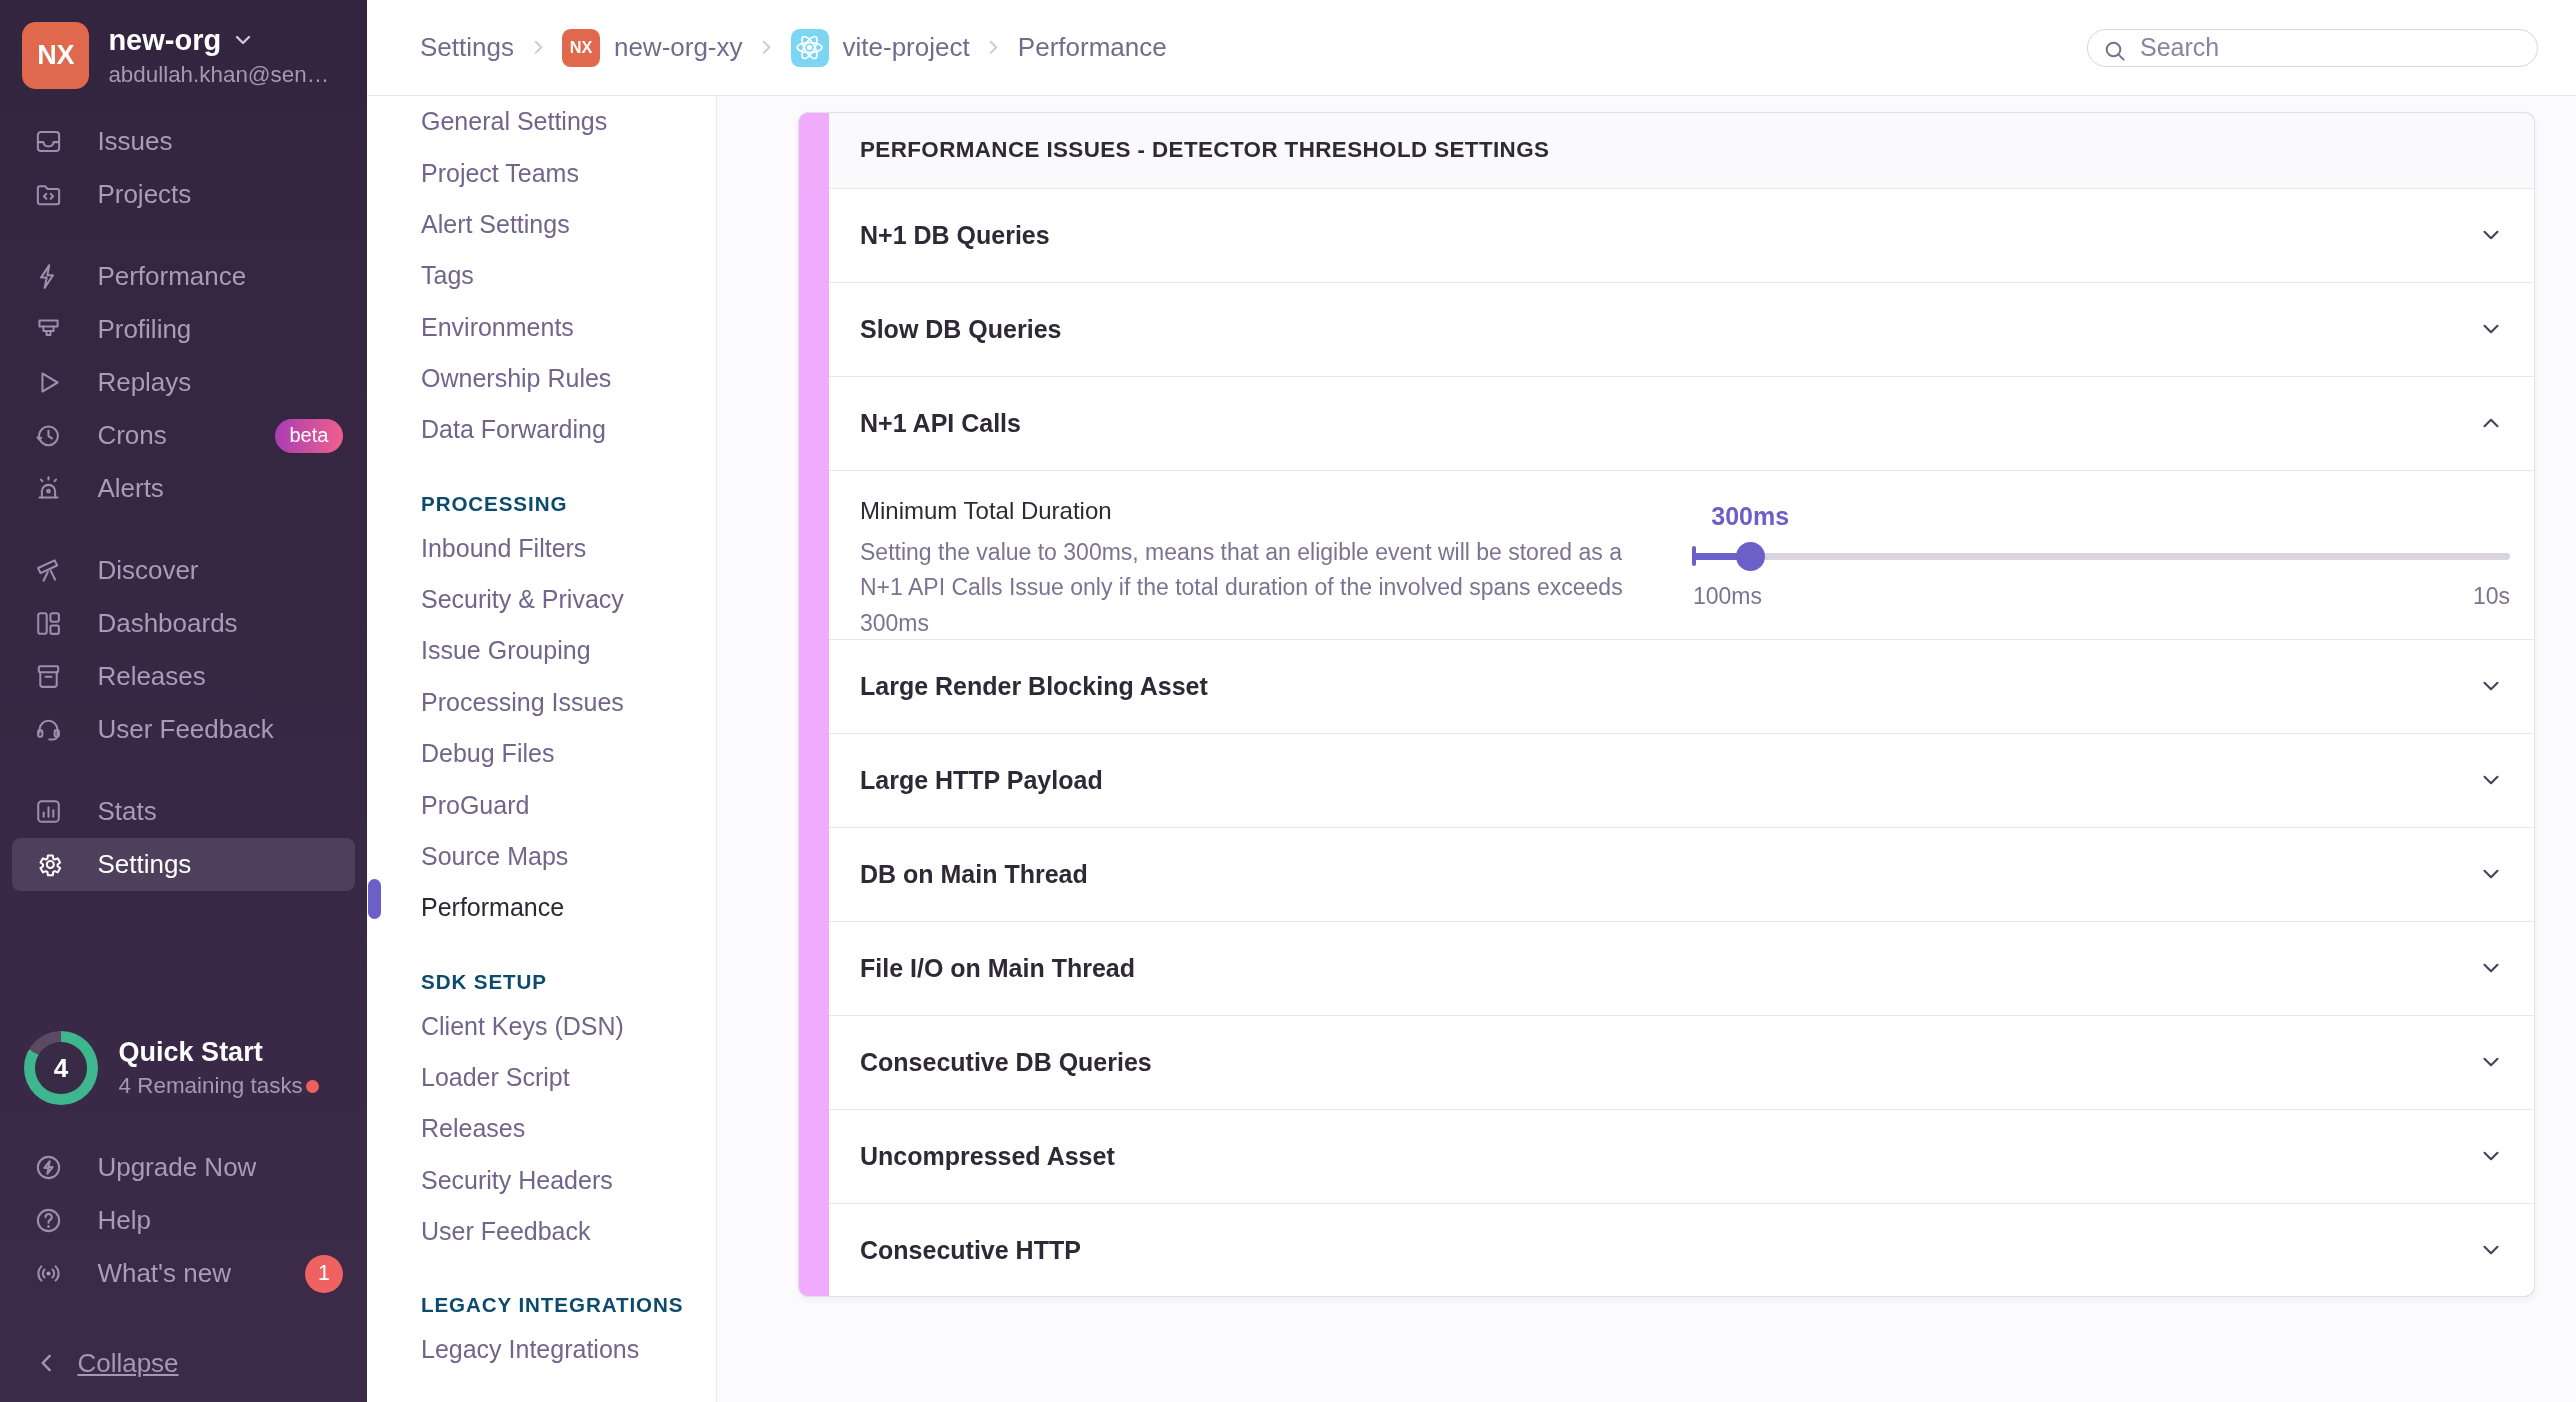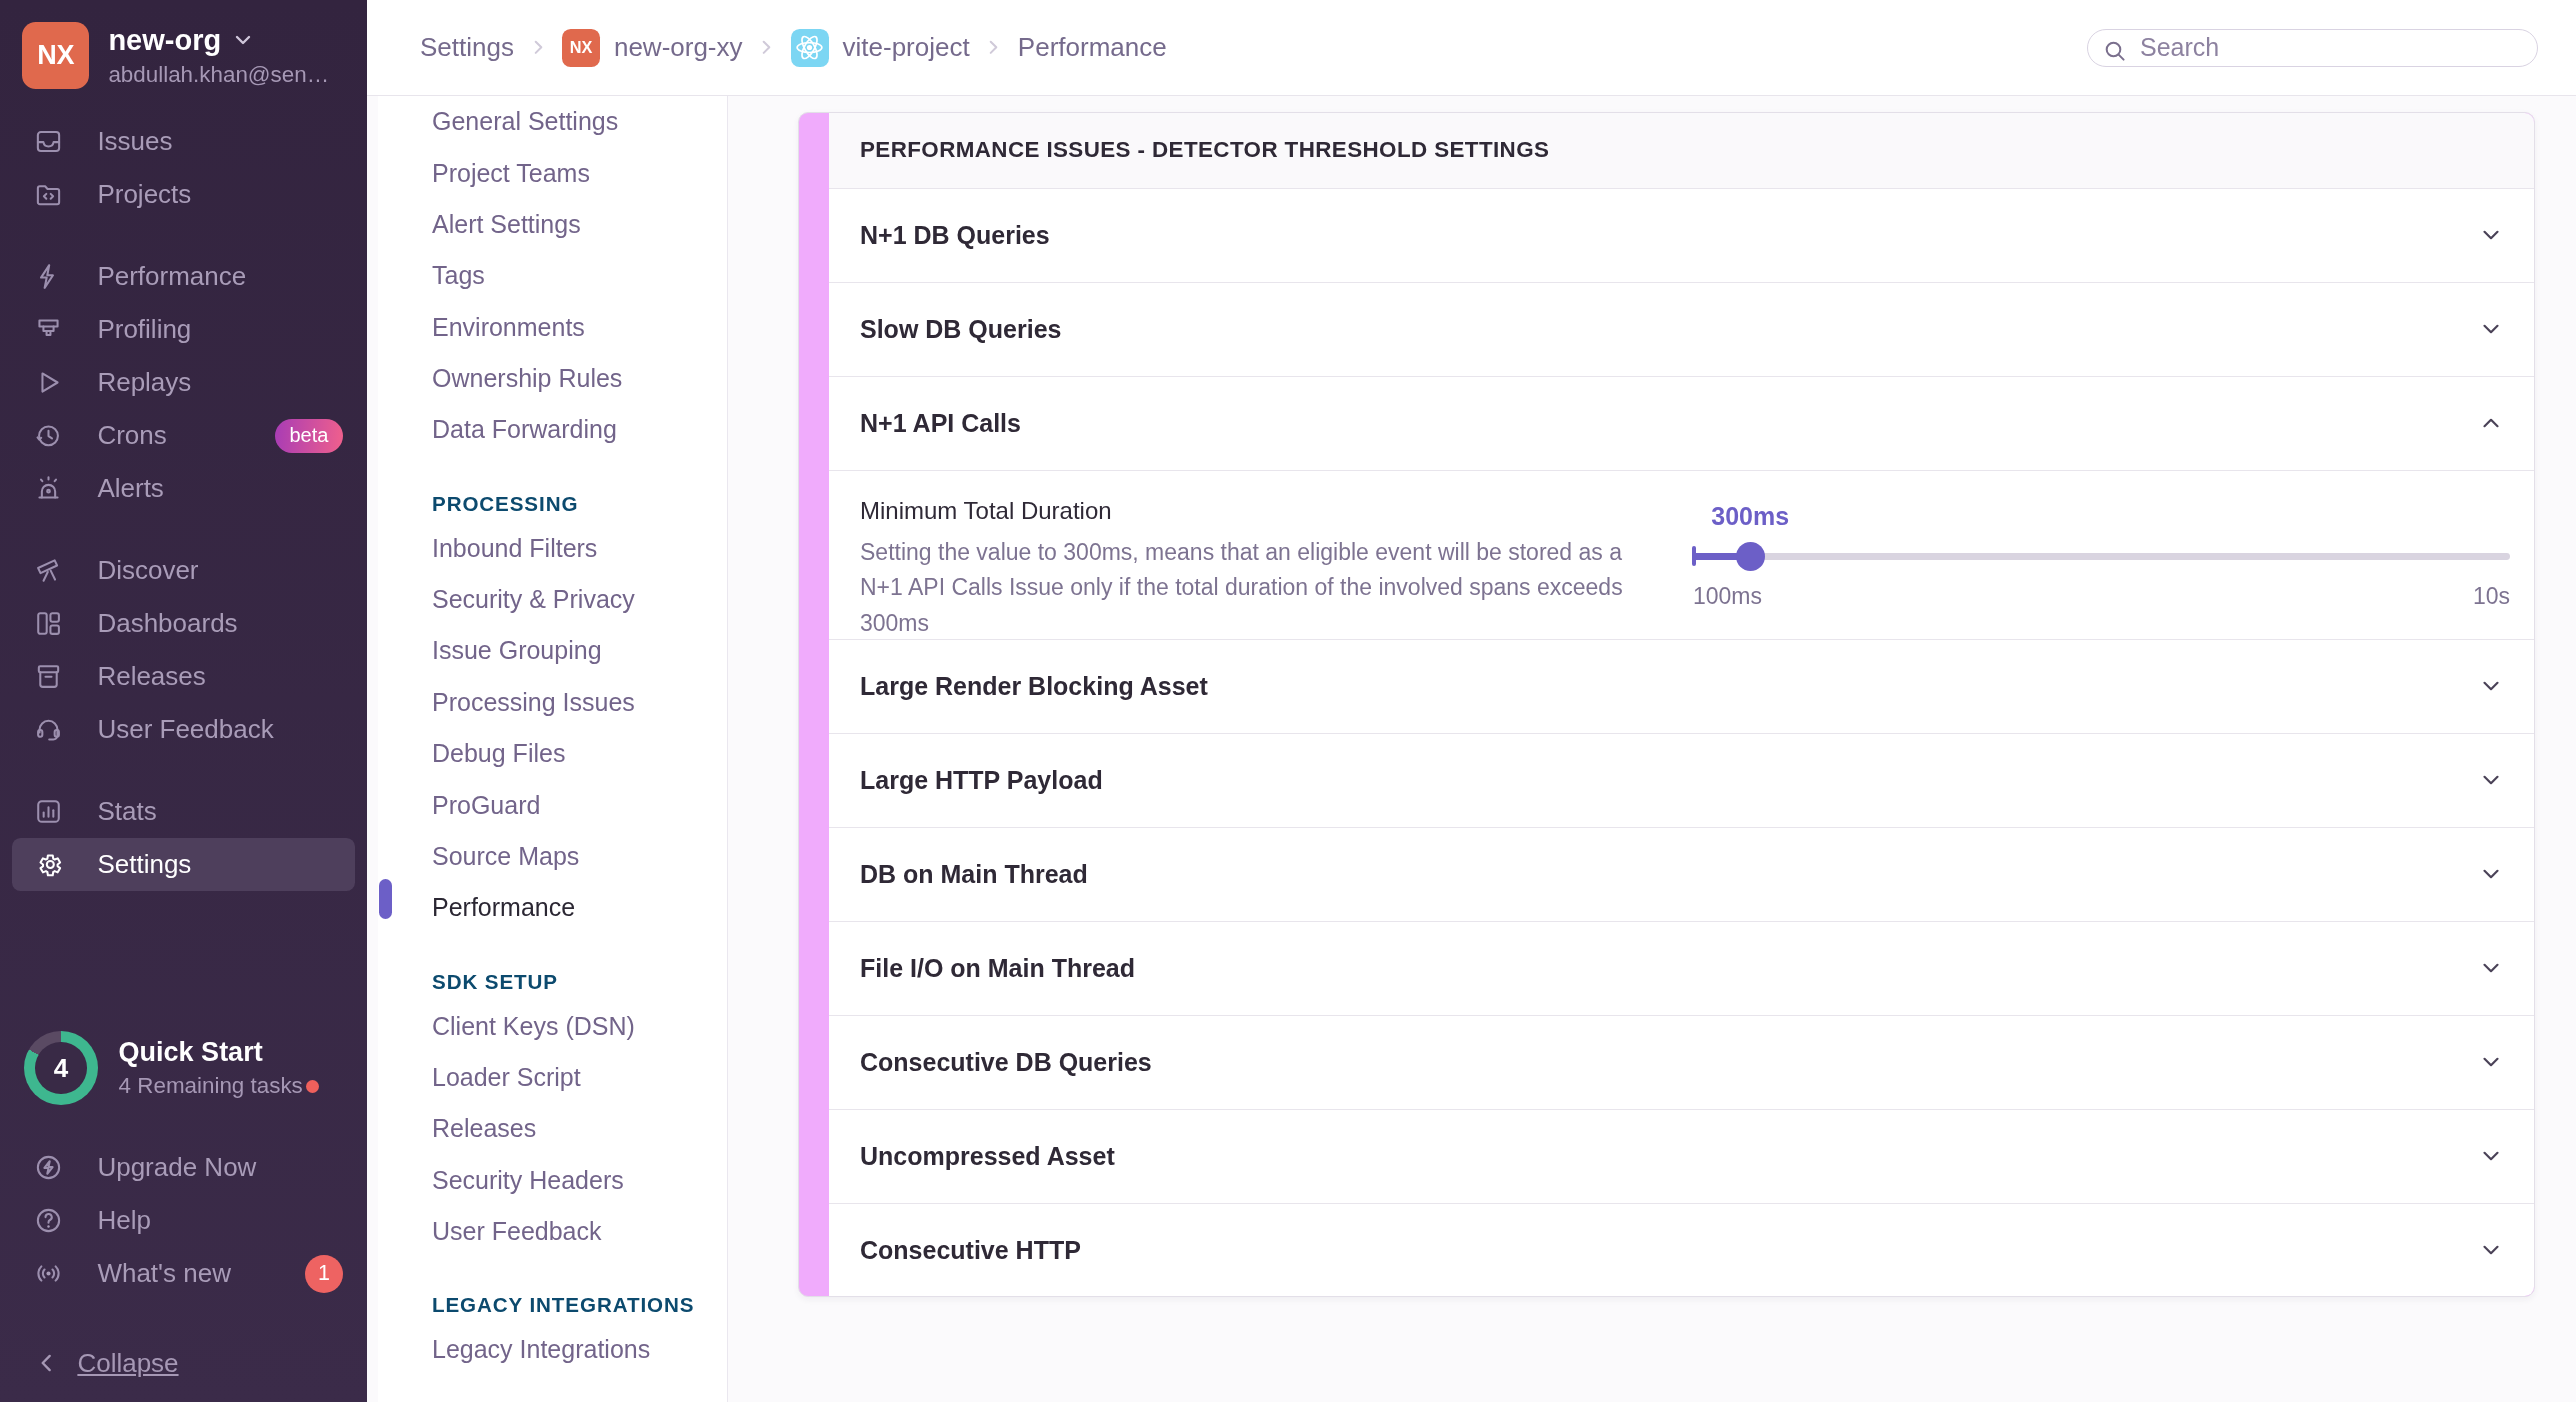--- a/index.html
+++ b/index.html
@@ -65,21 +65,21 @@
   .chip-react svg{width:33px;height:33px;fill:none;stroke:#fff;stroke-width:1.2;}
   .crumb-sep{width:20.6px;height:20.6px;stroke:#d0cad9;fill:none;stroke-width:2.4;stroke-linecap:round;stroke-linejoin:round;}
   .search{position:relative;width:451px;height:38px;}
   .search input{width:100%;height:100%;border:1.7px solid #d9d3e2;border-radius:23px;outline:none;
     font-size:25px;color:#6b6180;padding:0 19px 0 52px;background:#fff;}
   .search input::placeholder{color:#8d82a0;}
   .search .ic{position:absolute;left:15.5px;top:10.3px;width:24px;height:24px;stroke:#7a6f8d;
     fill:none;stroke-width:2;stroke-linecap:round;}
 
   
-  .settings-nav{position:absolute;left:378px;top:96px;bottom:0;width:350px;background:#fff;
+  .settings-nav{position:absolute;left:367px;top:96px;bottom:0;width:350px;background:#fff;
     border-right:1.7px solid #eae7ef;overflow:hidden;padding:0 14px 0 54px;}
   .snav-item{font-size:25px;color:#72648a;padding:11.2px 0;cursor:pointer;white-space:nowrap;}
   .snav-item.active{color:#2b2733;}
   .snav-item:first-child{margin-top:-22.4px;}
   .snav-header{font-size:20.6px;font-weight:700;letter-spacing:0.9px;color:#0c4a6e;margin:36px 0 6.9px 0;}
   .active-bar{position:absolute;left:0.9px;width:13px;height:40px;border-radius:6.9px;background:var(--purple);}
 
   
   .content{position:absolute;left:746px;top:96px;right:0;bottom:0;overflow:hidden;}
   .panel{margin:15.5px 41px 0 52px;height:1185px;background:#f0abfc;border:1.7px solid #e3dfe8;

